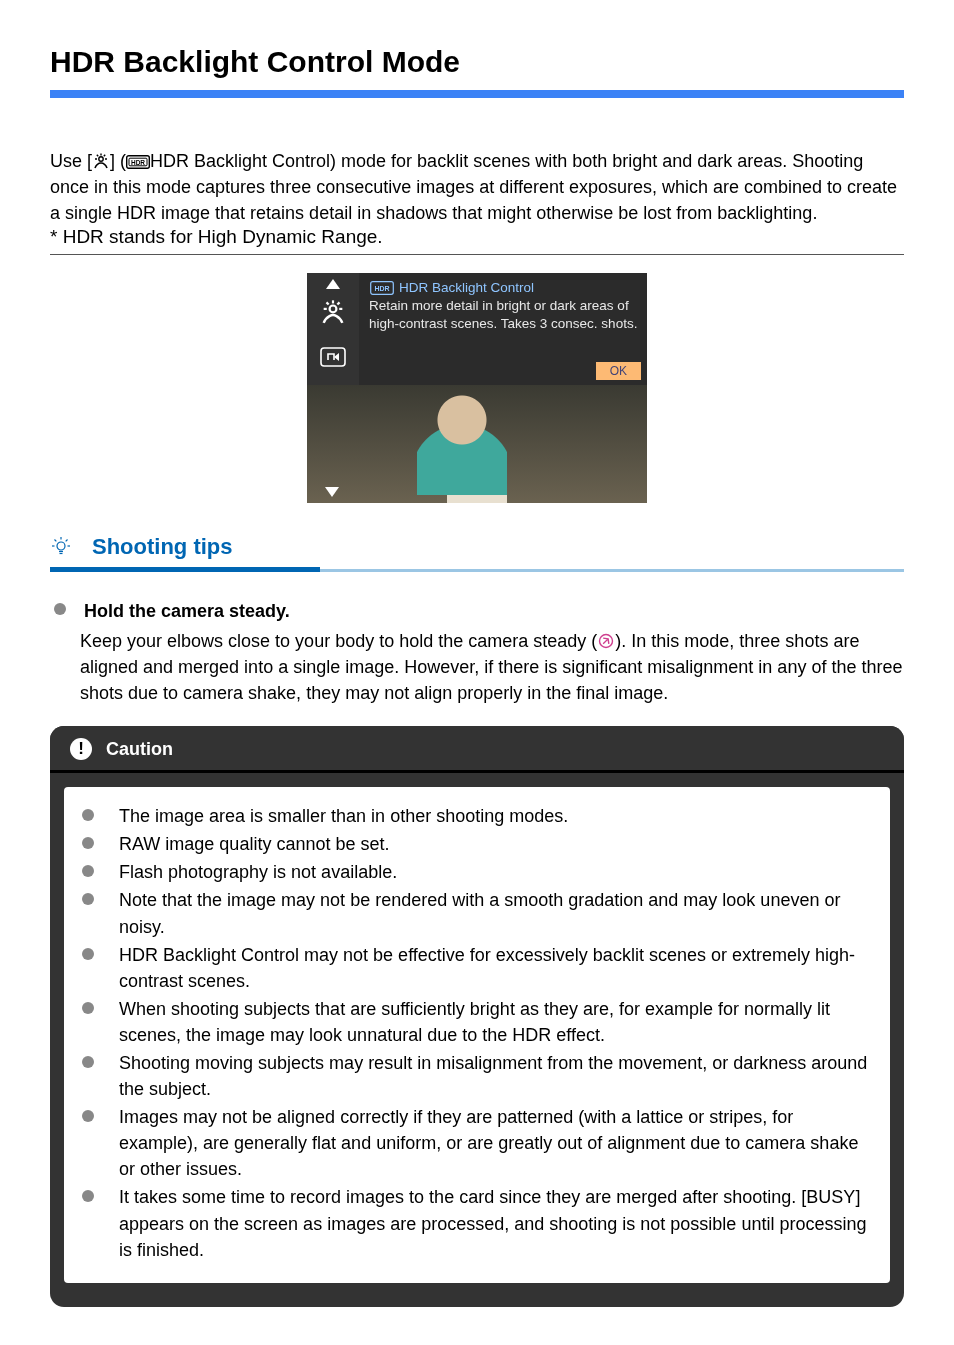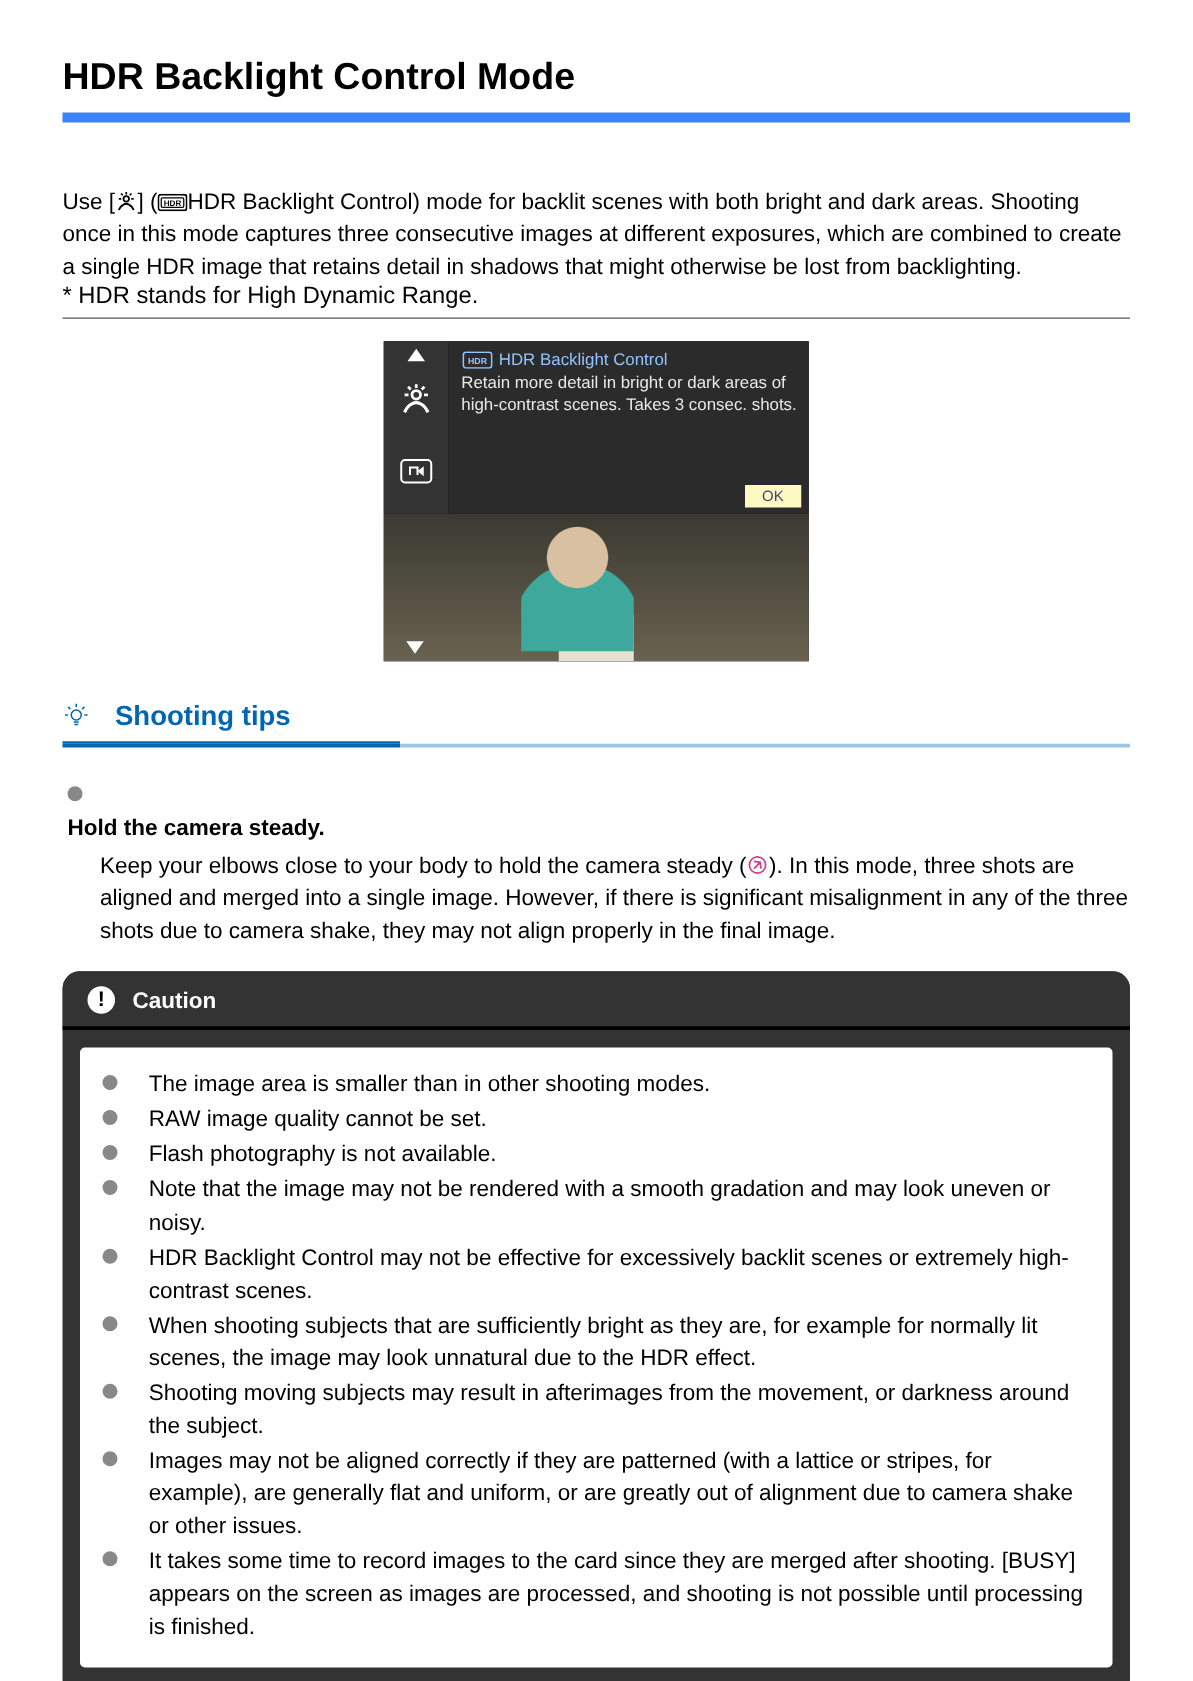--- a/index.html
+++ b/index.html
@@ -32,21 +32,21 @@
     border-top: 1px solid #555;
     margin: 4px 0 18px 0;
   }
   .lcd-block {
     width: 340px;
     margin: 0 auto 28px auto;
     background: #000;
   }
   .lcd-top {
     display: flex;
-    height: 138px;
+    height: 112px;
   }
   .lcd-left {
     width: 52px;
     background: #333;
     display: flex;
     flex-direction: column;
     align-items: center;
     justify-content: space-between;
     padding: 6px 0;
   }
@@ -71,21 +71,21 @@
     color: #e8e8e8;
     padding: 6px 8px 4px 10px;
     font-size: 13.5px;
     line-height: 1.35;
     position: relative;
   }
   .lcd-right-title { color: #8fc5ff; display: flex; align-items: center; gap: 4px; }
   .lcd-ok {
     position: absolute;
     right: 6px; bottom: 5px;
-    background: #fef9c3;
+    background: #fdba74;
     color: #447;
     font-size: 12px;
     padding: 1px 14px;
   }
   .lcd-bottom {
     height: 118px;
     background: linear-gradient(#3a3a32, #6a6250);
     position: relative;
     overflow: hidden;
     display: flex;
@@ -121,21 +121,21 @@
     border-bottom: 2px solid #0066b3;
     padding-bottom: 4px;
     width: 270px;
   }
   .tips-underline {
     height: 3px;
     background: linear-gradient(to right, #0066b3 0 270px, #9bc6e4 270px 100%);
     margin-bottom: 26px;
   }
 
-  .bullet-row { display: flex; gap: 8px; margin-left: 4px; flex-direction: column; }
+  .bullet-row { display: flex; gap: 18px; margin-left: 4px; }
   .bullet-dot {
     width: 12px; height: 12px; border-radius: 50%;
     background: #888; flex: none; margin-top: 5px;
   }
   .bullet-title { font-weight: bold; }
   .bullet-body { margin: 4px 0 0 30px; }
 
   .link-ref {
     display: inline-flex;
     align-items: center;
@@ -314,21 +314,21 @@
     <div class="c-row">
         <div class="c-dot"></div>
         <div class="c-text">HDR Backlight Control may not be effective for excessively backlit scenes or extremely high-contrast scenes.</div>
       </div>
     <div class="c-row">
         <div class="c-dot"></div>
         <div class="c-text">When shooting subjects that are sufficiently bright as they are, for example for normally lit scenes, the image may look unnatural due to the HDR effect.</div>
       </div>
     <div class="c-row">
         <div class="c-dot"></div>
-        <div class="c-text">Shooting moving subjects may result in afterimages from the movement, or darkness around the subject.</div>
+        <div class="c-text">Shooting moving subjects may result in misalignment from the movement, or darkness around the subject.</div>
       </div>
     <div class="c-row">
         <div class="c-dot"></div>
         <div class="c-text">Images may not be aligned correctly if they are patterned (with a lattice or stripes, for example), are generally flat and uniform, or are greatly out of alignment due to camera shake or other issues.</div>
       </div>
     <div class="c-row">
         <div class="c-dot"></div>
         <div class="c-text"><span>It takes some time to record images to the card since they are merged after shooting. [</span><b>BUSY</b><span>] appears on the screen as images are processed, and shooting is not possible until processing is finished.</span></div>
       </div>
   </div>

